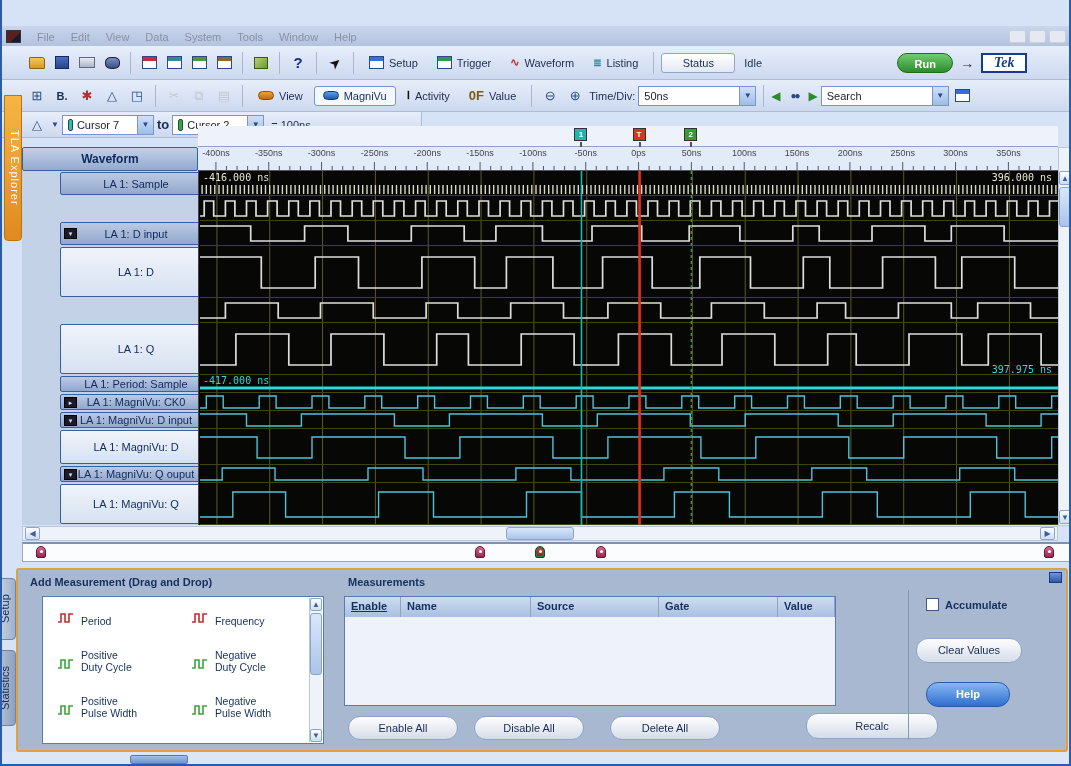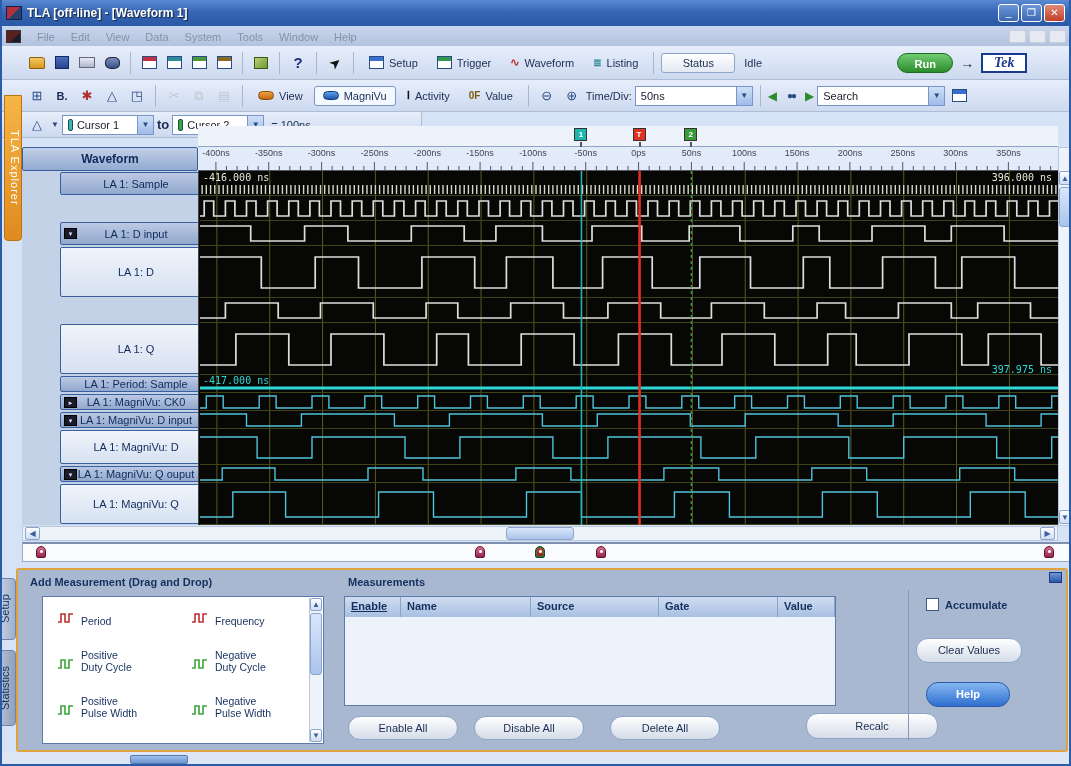--- a/index.html
+++ b/index.html
@@ -97,29 +97,20 @@
            background:linear-gradient(180deg,#85b7f2,#2f6fce);color:#fff;font-size:11px;font-weight:bold;
            text-align:center;line-height:23px;}
   .chk{width:13px;height:13px;background:#fff;border:1px solid #405a86;display:inline-block;vertical-align:-2px;margin-right:6px;}
   #statusstrip{left:0;top:752px;width:100%;height:12px;background:#dce6f5;}
 </style>
 </head>
 <body>
 
 <div id="win">
 
-  <div id="titlebar" class="abs">
-    <span class="appicon"></span>
-    <span class="ttl">TLA [off-line] - [Waveform 1]</span>
-    <span class="wbtns">
-      <span class="wbtn">_</span>
-      <span class="wbtn">❐</span>
-      <span class="wbtn close">✕</span>
-    </span>
-  </div>
 
   <div id="menubar" class="abs">
     <span class="childicon"></span>
     <span id="menuitems"><span class="menuitem">File</span><span class="menuitem">Edit</span><span class="menuitem">View</span><span class="menuitem">Data</span><span class="menuitem">System</span><span class="menuitem">Tools</span><span class="menuitem">Window</span><span class="menuitem">Help</span></span>
     <span style="margin-left:auto;display:flex;">
       <span class="childctl"></span>
       <span class="childctl"></span>
       <span class="childctl"></span>
     </span>
   </div>
@@ -200,21 +191,21 @@
       </span>
     <span class="tbtn pressed">
         <span class="pill" style="background:linear-gradient(180deg,#58a0e8,#2058b0);border:1px solid #12386e;"></span>
         <span>MagniVu</span>
       </span>
     <span class="tbtn">
         <span style="font-weight:bold;color:#111;">Ⅰ</span>
         <span>Activity</span>
       </span>
     <span class="tbtn">
-        <span style="font-size:10px;color:#7a5a10;font-weight:bold;text-align:right;">0F</span>
+        <span style="font-size:13px;color:#7a5a10;font-weight:bold;text-align:right;">0F</span>
         <span>Value</span>
       </span>
     <span class="sep"></span>
     <span class="ic mag">⊖</span>
     <span class="ic mag">⊕</span>
     <span style="font-size:11px;color:#1a2c52;">Time/Div:</span>
     <span class="combo" style="width:118px;">
         <span>50ns</span>
         <span class="dd">▼</span>
       </span>
@@ -229,21 +220,21 @@
     <span class="ic">
         <span class="miniwin" style="--c:#3a6fd0;"></span>
       </span>
   </div>
 
   <div id="tb3" class="tb abs" style="width:420px;border-right:1px solid #aebcd6;">
     <span class="ic" style="color:#2a4a86;">△</span>
     <span style="font-size:8px;color:#2a4a86;">▼</span>
     <span class="combo" style="width:92px;">
       <span class="curmark" style="background:#3ab8b0;"></span>
-      <span>Cursor 1</span>
+      <span>Cursor 7</span>
         <span class="dd">▼</span>
       </span>
     <span style="font-size:13px;color:#1a2c52;font-weight:bold;">to</span>
     <span class="combo" style="width:92px;">
       <span class="curmark" style="background:#3aa53a;"></span>
       <span>Cursor 2</span>
         <span class="dd">▼</span>
       </span>
     <span style="font-size:11px;color:#1a2c52;margin-left:4px;">= 100ns</span>
   </div>

